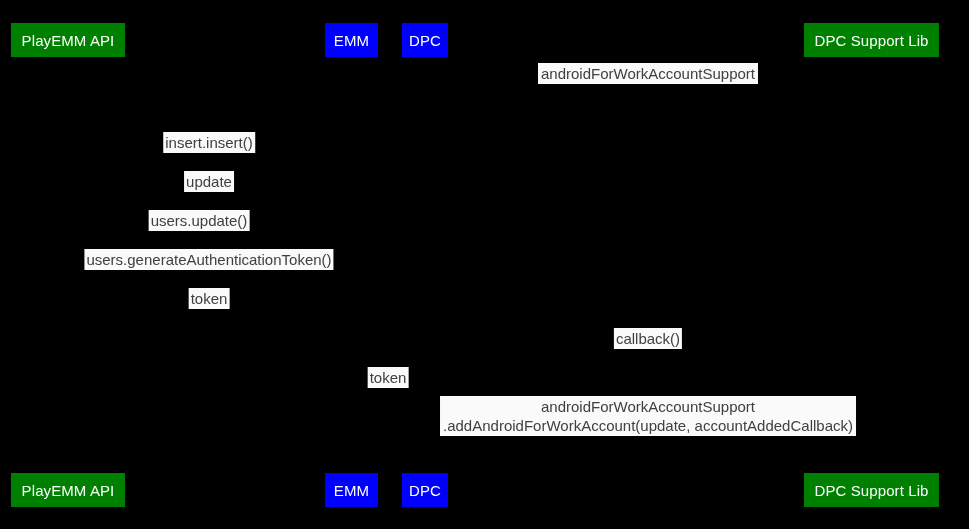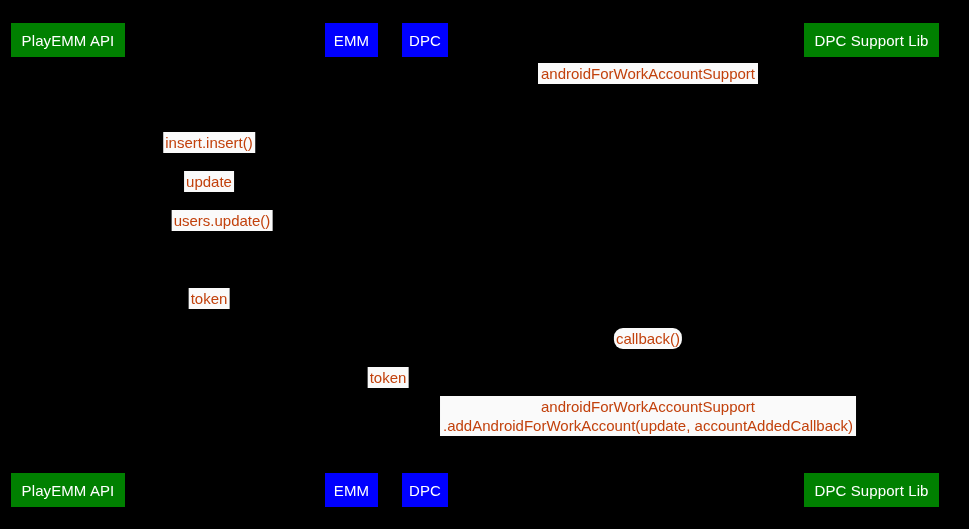--- a/index.html
+++ b/index.html
@@ -42,21 +42,21 @@
   .lifeline {
     position: absolute;
     width: 1px;
     background: #000000;
   }
 
   .msg-label {
     position: absolute;
     box-sizing: border-box;
     background: #fafafa;
-    color: #c2410c;
+    color: #404040;
     font-size: 15px;
     line-height: 19px;
     white-space: pre;
     text-align: center;
     padding: 1px 2px;
     transform: translateX(-50%);
   }
   .msg-label.two-line {
     line-height: 19px;
     padding: 1px 3px;
@@ -104,18 +104,19 @@
     </div>
     <div class="participant blue" style="left: 402px; top: 473px; width: 46px; height: 34px;">
       <span>DPC</span>
     </div>
     <div class="participant green" style="left: 804px; top: 473px; width: 135px; height: 34px;">
       <span>DPC Support Lib</span>
     </div>
     <div class="msg-label two-line" style="left: 648px; top: 63px;"><div>androidForWorkAccountSupport</div></div>
     <div class="msg-label" style="left: 209px; top: 132px;"><div>insert.insert()</div></div>
     <div class="msg-label" style="left: 209px; top: 171px;"><div>update</div></div>
-    <div class="msg-label" style="left: 222px; top: 210px;"><div>users.update()</div></div>
+    <div class="msg-label" style="left: 199px; top: 210px;"><div>users.update()</div></div>
+    <div class="msg-label" style="left: 209px; top: 249px;"><div>users.generateAuthenticationToken()</div></div>
     <div class="msg-label" style="left: 209px; top: 288px;"><div>token</div></div>
-    <div class="msg-label" style="left: 648px; top: 328px; border-radius: 9px;"><div>callback()</div></div>
+    <div class="msg-label" style="left: 648px; top: 328px;"><div>callback()</div></div>
     <div class="msg-label" style="left: 388px; top: 367px;"><div>token</div></div>
     <div class="msg-label two-line" style="left: 648px; top: 396px;"><div>androidForWorkAccountSupport</div><div>.addAndroidForWorkAccount(update, accountAddedCallback)</div></div>
   </div>
 
 </body></html>

